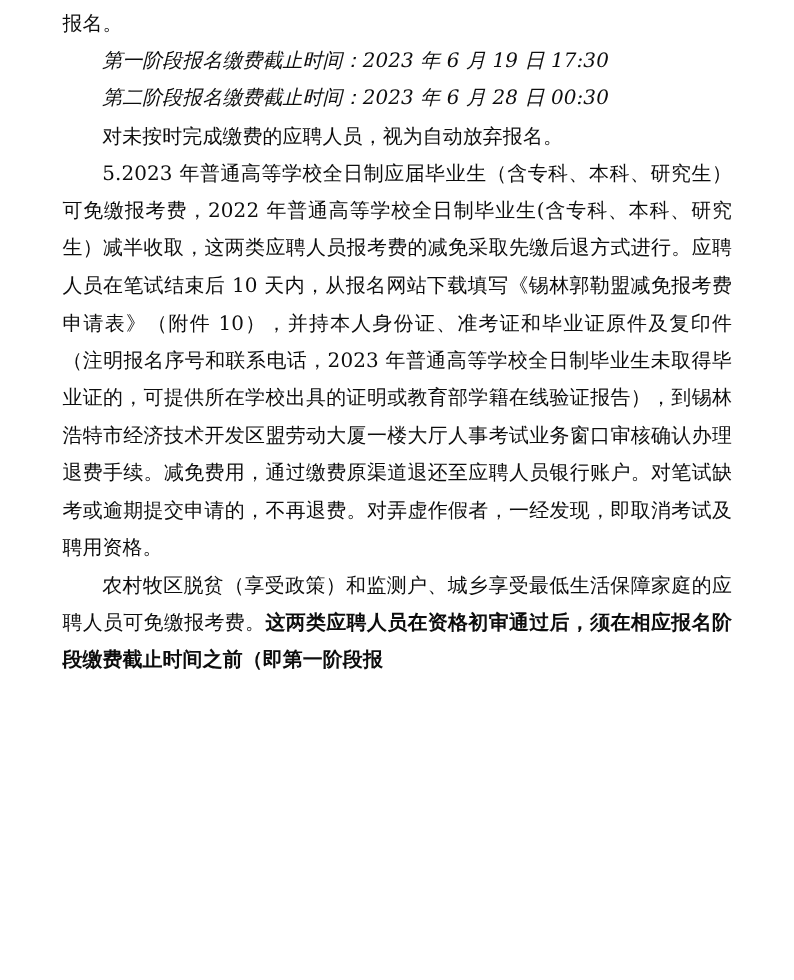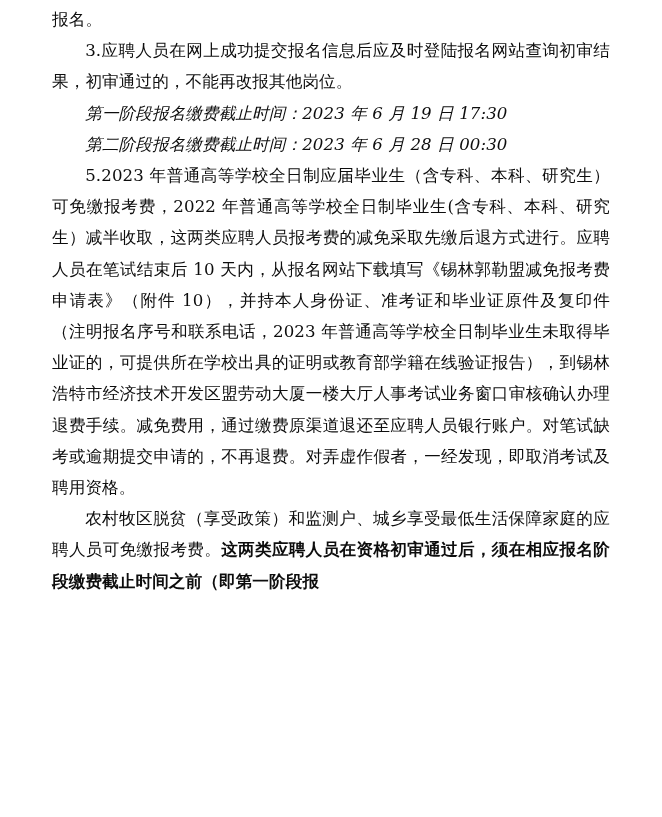--- a/index.html
+++ b/index.html
@@ -41,25 +41,25 @@
     font-style: italic;
   }
 </style>
 </head>
 <body>
 
 <div class="page">
 
   <p class="para">报名。</p>
 
-  <p class="para indent">3.应聘人员在网上成功提交报名信息后应及时登陆报名网站查询初审结果，初审通过的，不能再改报其他岗位。</p>
 
 
   <p class="para nowrap-line">第一阶段报名缴费截止时间：2023 年 6 月 19 日 17:30</p>
 
   <p class="para nowrap-line">第二阶段报名缴费截止时间：2023 年 6 月 28 日 00:30</p>
 
+  <p class="para indent">对未按时完成缴费的应聘人员，视为自动放弃报名。</p>
 
   <p class="para indent">5.2023 年普通高等学校全日制应届毕业生（含专科、本科、研究生）可免缴报考费，2022 年普通高等学校全日制毕业生(含专科、本科、研究生）减半收取，这两类应聘人员报考费的减免采取先缴后退方式进行。应聘人员在笔试结束后 10 天内，从报名网站下载填写《锡林郭勒盟减免报考费申请表》（附件 10），并持本人身份证、准考证和毕业证原件及复印件（注明报名序号和联系电话，2023 年普通高等学校全日制毕业生未取得毕业证的，可提供所在学校出具的证明或教育部学籍在线验证报告），到锡林浩特市经济技术开发区盟劳动大厦一楼大厅人事考试业务窗口审核确认办理退费手续。减免费用，通过缴费原渠道退还至应聘人员银行账户。对笔试缺考或逾期提交申请的，不再退费。对弄虚作假者，一经发现，即取消考试及聘用资格。</p>
 
   <p class="para indent"><span>农村牧区脱贫（享受政策）和监测户、城乡享受最低生活保障家庭的应聘人员可免缴报考费。</span><span class="bold">这两类应聘人员在资格初审通过后，须在相应报名阶段缴费截止时间之前（即第一阶段报</span></p>
 
 </div>
 
 </body></html>

